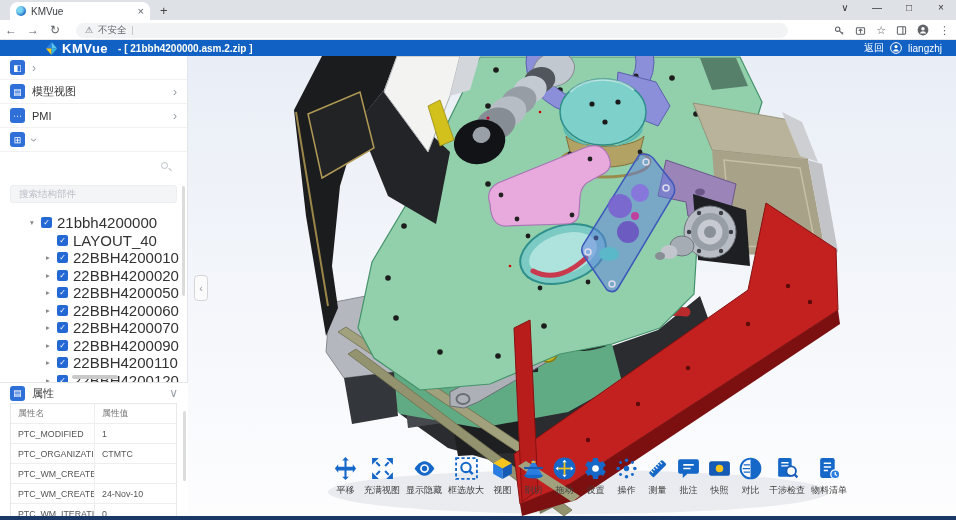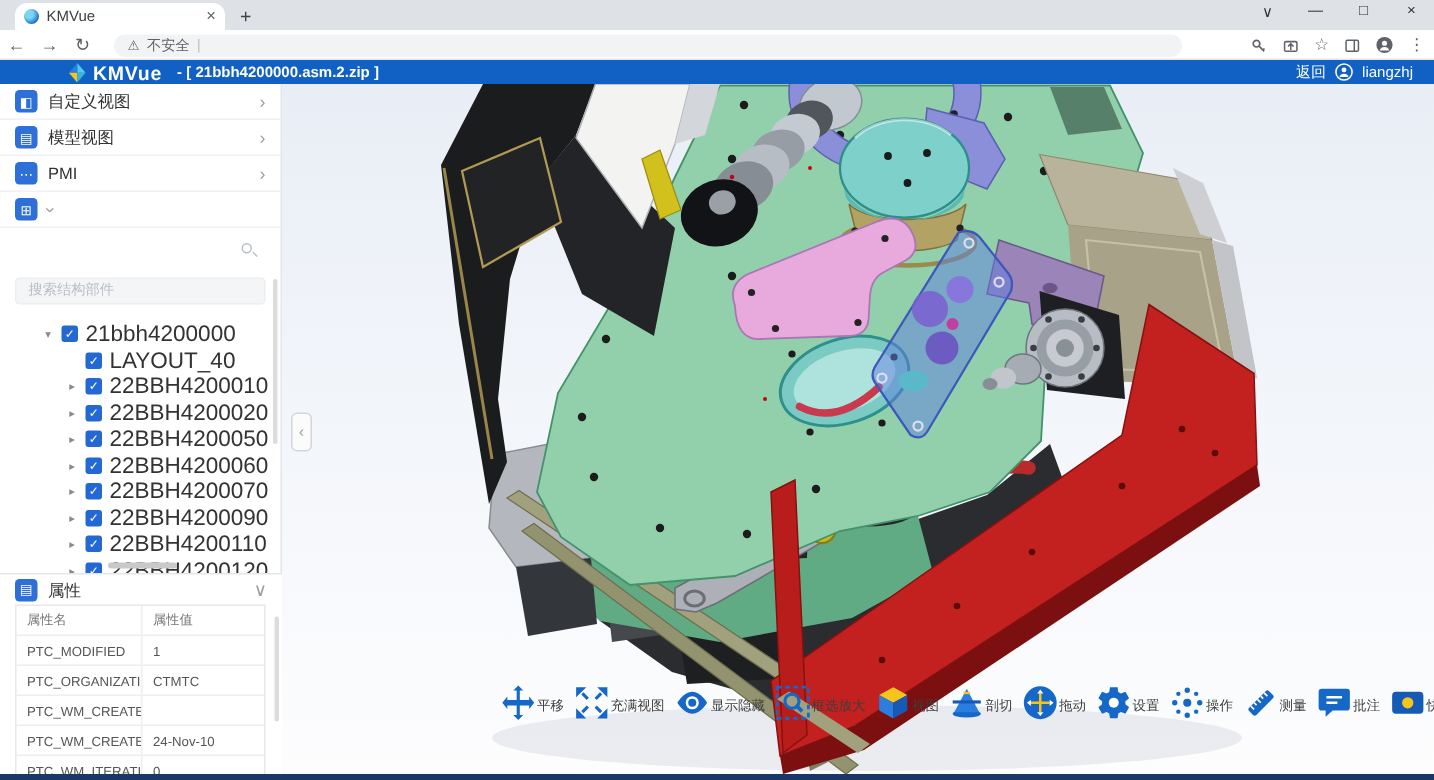--- a/index.html
+++ b/index.html
@@ -47,21 +47,21 @@
   .panel-row { height:24px; display:flex; align-items:center; padding:0 10px; gap:7px;
                border-bottom:1px solid #f0f1f3; }
   .picon { width:15px; height:15px; border-radius:3px; background:#2f6fd8; color:#fff; font-size:9px;
            display:flex; align-items:center; justify-content:center; flex:none; }
   .panel-label { flex:1; font-size:11px; color:#333; }
   .chev { font-size:12px; color:#9aa0a8; line-height:1; }
   .chev.open { display:inline-block; transform:rotate(90deg); }
   .searchwrap { position:relative; margin:6px 10px; }
   .searchwrap input { width:100%; height:18px; background:#f4f5f7; border:1px solid #eceef0;
                       border-radius:3px; font-size:9.5px; padding:0 20px 0 8px; color:#555;
-                      font-family:Liberation Serif, serif;margin-top:27px; }
+                      font-family:Liberation Mono, monospace;margin-top:27px; }
   .searchwrap input::placeholder { color:#b9bec6; }
   .mag { position:absolute; right:9px; top:4px; width:7px; height:7px; border:1.2px solid #b9bec6;
          border-radius:50%; }
   .mag::after { content:""; position:absolute; left:6px; top:6px; width:4px; height:1.2px;
                 background:#b9bec6; transform:rotate(45deg); }
   .tree { padding:5px 0 0 0; }
   .trow { height:17.5px; display:flex; align-items:center; gap:5px; padding-left:28px; }
   .trow.child { padding-left:44px; }
   .texp { width:8px; font-size:7.5px; color:#8a8a8a; text-align:center; flex:none; }
   .cbx { width:11px; height:11px; background:#2468d4; border-radius:2px; color:#fff; font-size:8px;
@@ -83,21 +83,21 @@
 
   
   .canvas { position:absolute; left:188px; top:56px; width:768px; height:460px;
             background:linear-gradient(180deg,#e9eef6 0%, #f2f5fa 45%, #fdfdfe 100%); }
   .model-svg { position:absolute; left:0; top:0; }
   .collapse-handle { position:absolute; left:6px; top:219px; width:14px; height:26px; background:#fbfbfc;
                      border:1px solid #d4d6da; border-radius:4px; display:flex; align-items:center;
                      justify-content:center; font-size:11px; color:#9aa0a8; }
 
   .toolbar { position:absolute; left:145px; top:400px; display:flex; gap:6px; align-items:flex-start; }
-  .tbitem { display:flex; flex-direction:row; align-items:center; min-width:24px; }
+  .tbitem { display:flex; flex-direction:column; align-items:center; min-width:24px; }
   .tbitem svg { width:25px; height:25px; }
   .tblabel { font-size:9px; color:#3e3e3e; margin-top:3px; white-space:nowrap; }
 
   .bottomstrip { position:absolute; left:0; top:516px; width:956px; height:4px; background:#1a3866; z-index:60; }
 </style>
 </head>
 <body>
 
 <div class="screen">
 
@@ -166,21 +166,20 @@
           <circle cx="6" cy="4.6" r="1.6" fill="#fff"></circle>
           <path d="M2.9 9.4a3.3 3.3 0 0 1 6.2 0z" fill="#fff"></path>
         </svg>
       <span class="username">liangzhj</span>
     </div>
   </div>
 
   <div class="sidebar">
     <div class="panel-row">
       <span class="picon">◧</span>
-      <span class="panel-label">自定义视图</span>
       <span class="chev">›</span>
     </div>
     <div class="panel-row">
       <span class="picon">▤</span>
       <span class="panel-label">模型视图</span>
       <span class="chev">›</span>
     </div>
     <div class="panel-row">
       <span class="picon">⋯</span>
       <span class="panel-label">PMI</span>

